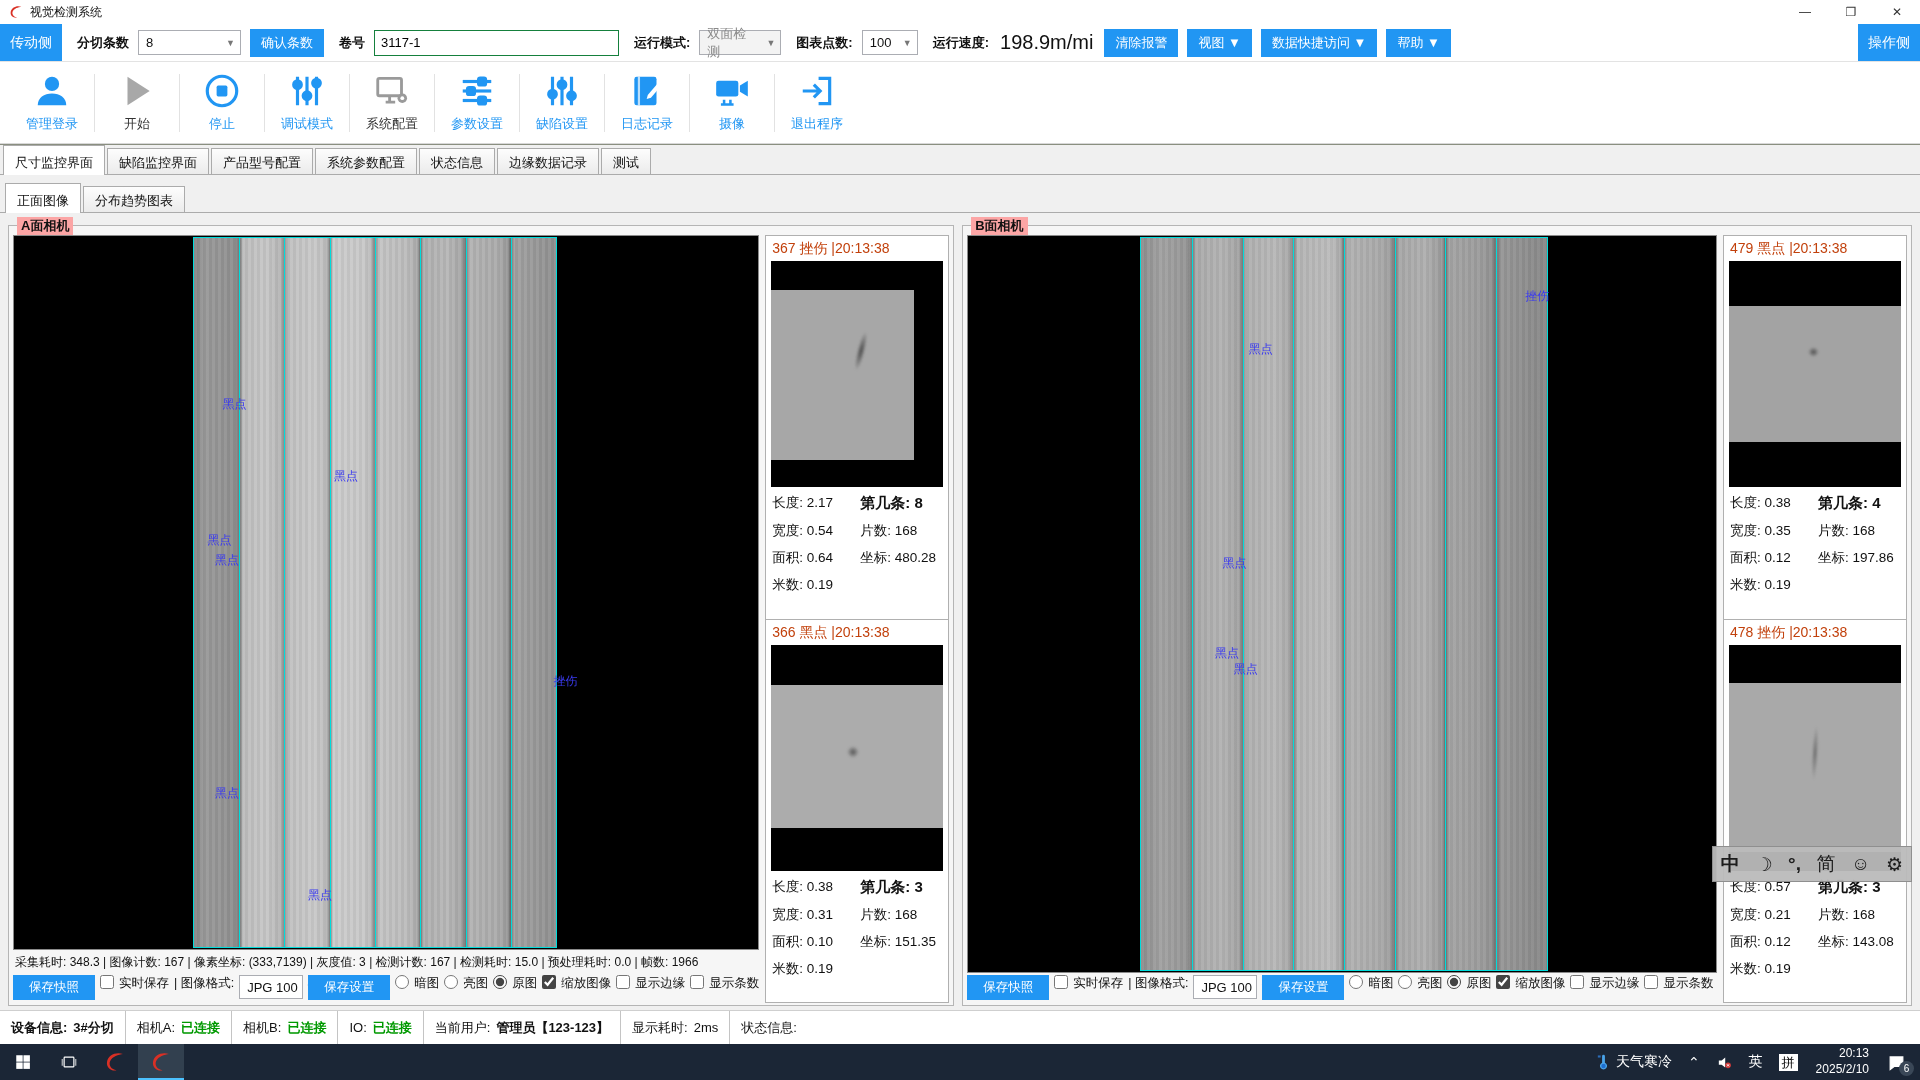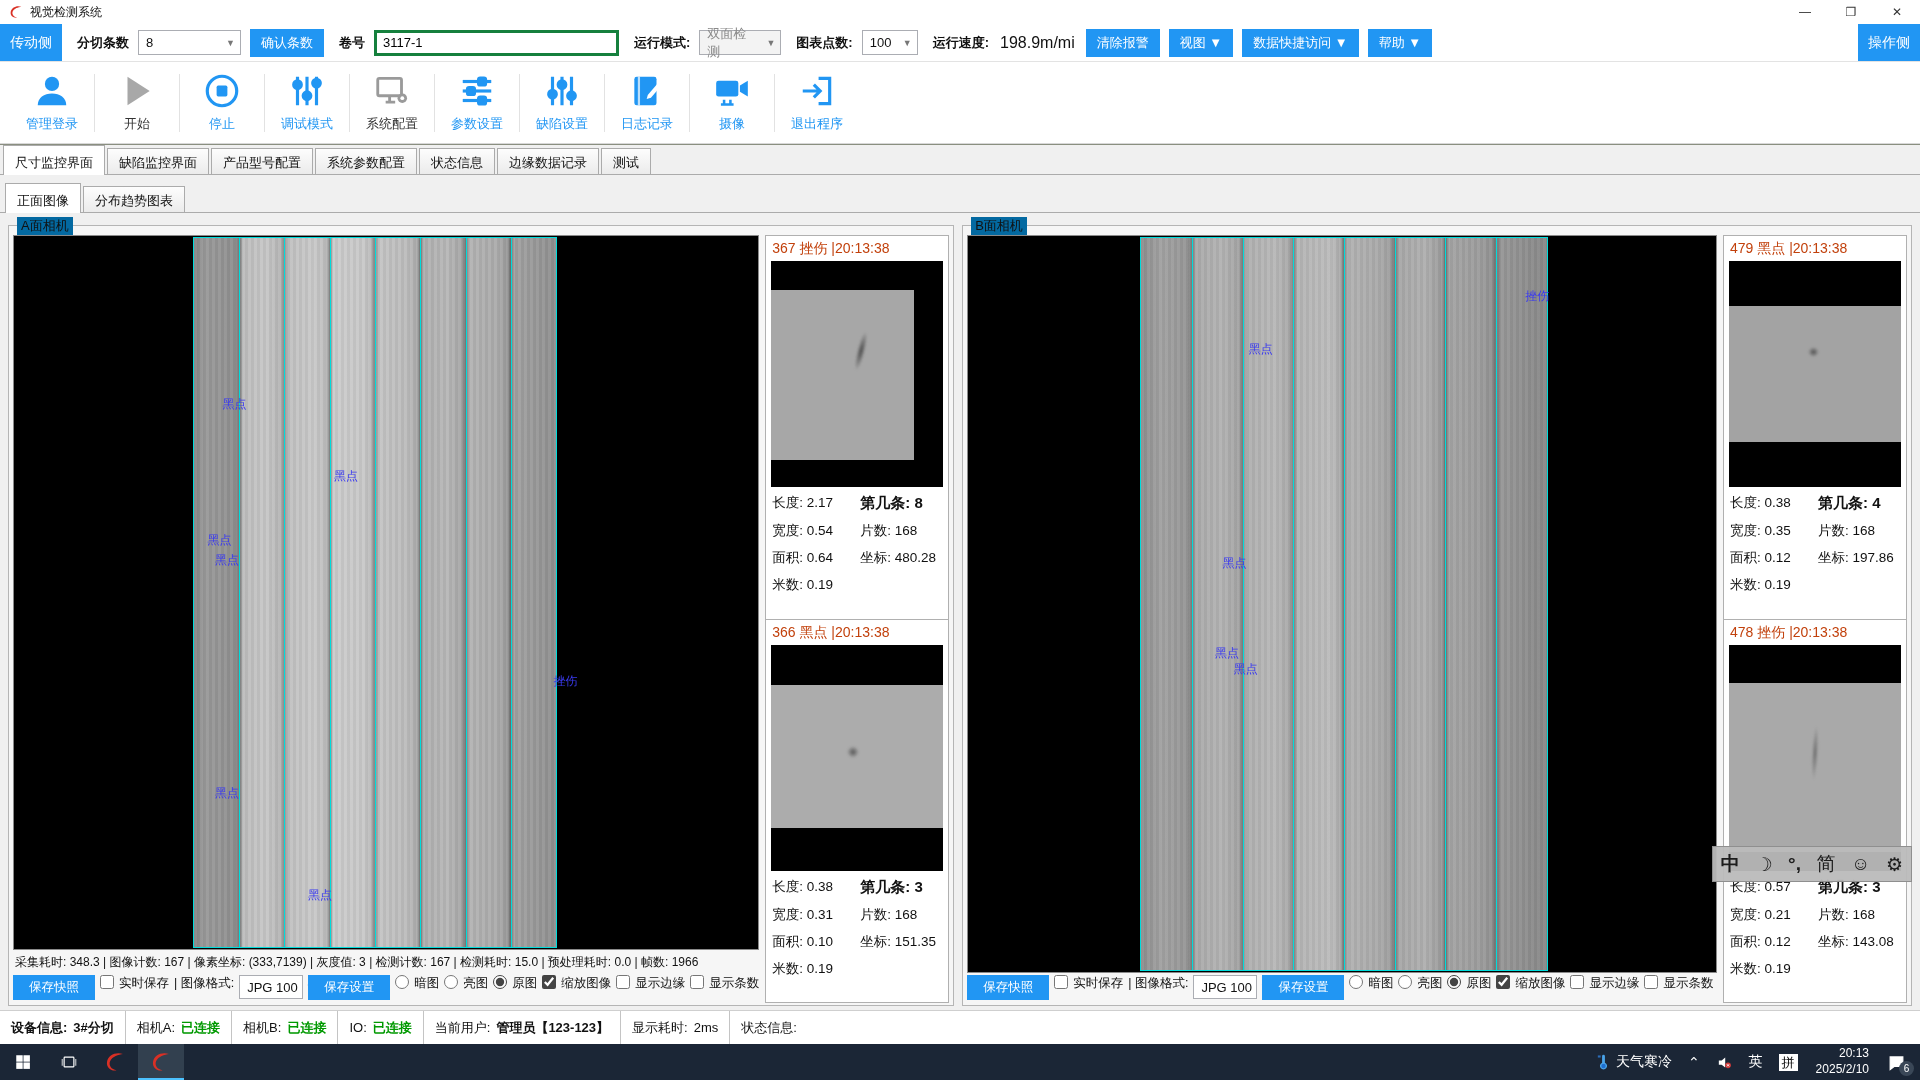--- a/index.html
+++ b/index.html
@@ -15,22 +15,22 @@
   .winbtn { width:46px; height:24px; display:flex; align-items:center; justify-content:center; font-size:12px; color:#333; }
 
   
   .toolbar { height:38px; background:#fff; border-bottom:1px solid #e3e3e3; display:flex; align-items:center; gap:9px; padding:0 0 0 0; font-size:13px; flex:0 0 auto; }
   .side-tag { height:100%; background:#2196f3; color:#fff; display:flex; align-items:center; padding:0 10px; font-size:14px; }
   .tb-label { font-weight:bold; margin-left:6px; }
   .dd { background:#fff; border:1px solid #abadb3; height:25px; display:inline-flex; align-items:center; justify-content:space-between; padding:0 5px 0 7px; font-size:13px; }
   .dd .arr { color:#777; font-size:9px; margin-left:8px; }
   .dd.disabled { background:#f3f3f3; color:#8a8a8a; }
   .btn-blue { background:#2196f3; color:#fff; border:none; padding:5px 11px; font-size:13px; font-family:inherit; }
-  .roll-input { width:245px; height:26px; border:3px solid #15803d; padding:0 6px; font-size:13px; font-family:inherit; }
-  .speed-val { font-size:16px; padding:0 2px; }
+  .roll-input { width:245px; height:26px; border:1px solid #15803d; padding:0 6px; font-size:13px; font-family:inherit; }
+  .speed-val { font-size:20px; padding:0 2px; }
   .toolbar .grow { flex:1; }
 
   
   .ribbon { height:82px; background:#fff; border-bottom:1px solid #d8d8d8; display:flex; align-items:center; padding:0 10px; flex:0 0 auto; }
   .ribbon-item { width:84px; display:flex; flex-direction:column; align-items:center; justify-content:center; gap:5px; }
   .ribbon-item svg { width:38px; height:38px; }
   .ribbon-item .rlabel { font-size:13px; color:#2196f3; }
   .ribbon-item.muted .rlabel { color:#333; }
   .rsep { width:1px; height:58px; background:#e2e2e2; }
 
@@ -38,21 +38,21 @@
   .tabstrip { height:31px; display:flex; align-items:flex-end; padding-left:3px; border-bottom:1px solid #ababab; background:#f0f0f0; flex:0 0 auto; border-top:1px solid #8a8f80; }
   .tab { border:1px solid #ababab; border-bottom:none; background:linear-gradient(#fdfdfd,#ebebeb); padding:5px 11px 5px; font-size:13px; margin-right:2px; height:26px; white-space:nowrap; }
   .tab.active { background:#fff; height:30px; padding-top:8px; margin-bottom:-1px; }
   .subtabstrip { height:34px; display:flex; align-items:flex-end; padding-left:5px; margin-top:4px; border-bottom:1px solid #ababab; background:#f0f0f0; flex:0 0 auto; }
 
   
   .main { flex:1; display:flex; gap:8px; padding:12px 8px 4px 8px; background:#f0f0f0; min-height:0; }
   .gbox { position:relative; border:1px solid #b5b5b5; background:#f6f6f6; min-height:0; }
   .gbox-a { flex:0 0 938px; }
   .gbox-b { flex:1; }
-  .legend { position:absolute; top:-9px; left:8px; background:#0369a1; padding:0 4px; font-size:13px; z-index:3; }
+  .legend { position:absolute; top:-9px; left:8px; background:#fca5a5; padding:0 4px; font-size:13px; z-index:3;font-weight:bold; }
   .gbox-inner { display:flex; height:100%; padding:9px 4px 2px 4px; }
   .cam-col { flex:1; display:flex; flex-direction:column; min-width:0; }
   .cam-image { flex:1; background:#000; position:relative; border:1px solid #8a8a8a; overflow:hidden; }
   .strips { position:absolute; top:1px; bottom:1px; border:1px solid #00dcdc;
     background-image:
       repeating-linear-gradient(90deg, rgba(255,255,255,.045) 0 3px, rgba(0,0,0,.045) 3px 6px),
       linear-gradient(90deg,
         #858585 0%, #9a9a9a 3%, #8f8f8f 11.5%, #6f6f6f 12.5%,
         #bdbdbd 13.5%, #c7c7c7 20%, #b5b5b5 24%, #8a8a8a 25%,
         #c0c0c0 26%, #cacaca 33%, #bdbdbd 36.5%, #858585 37.5%,

